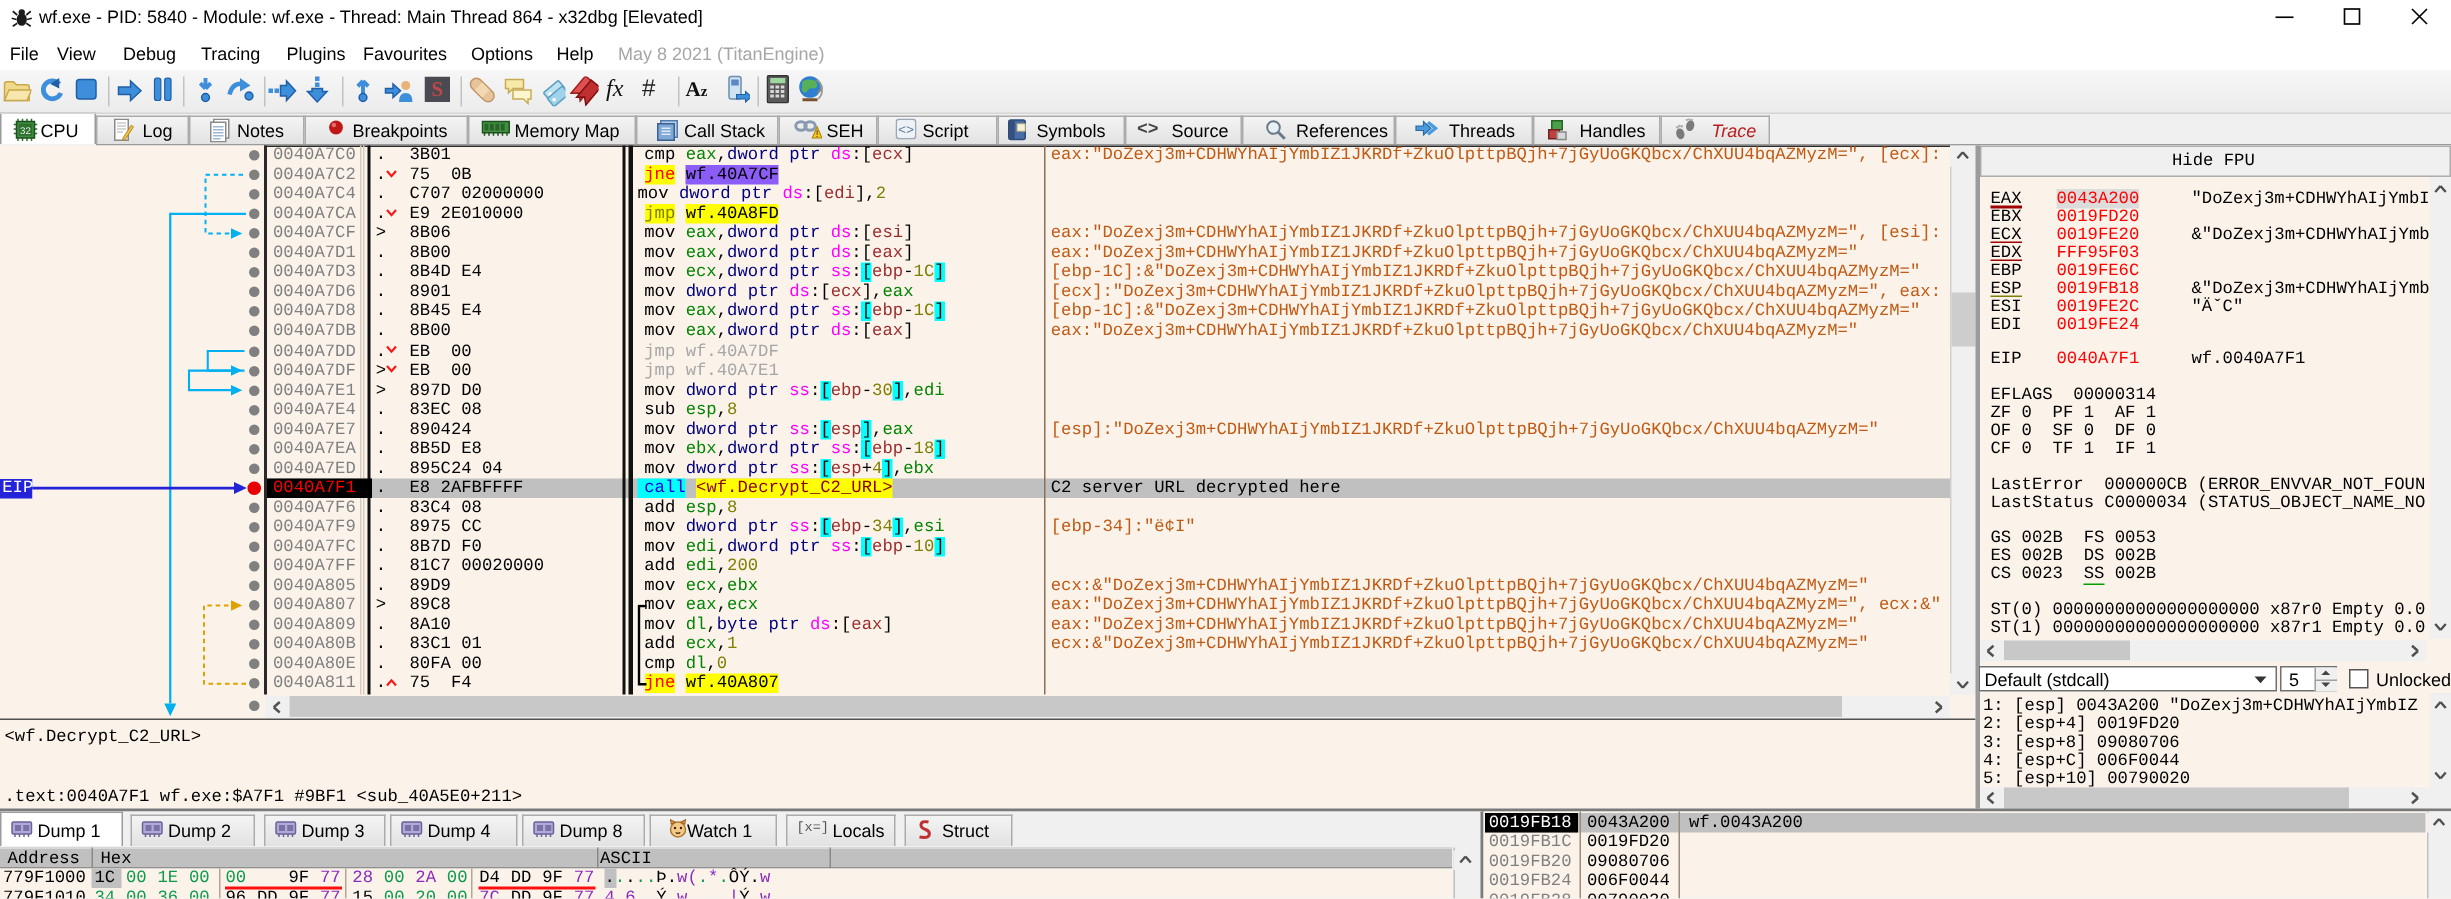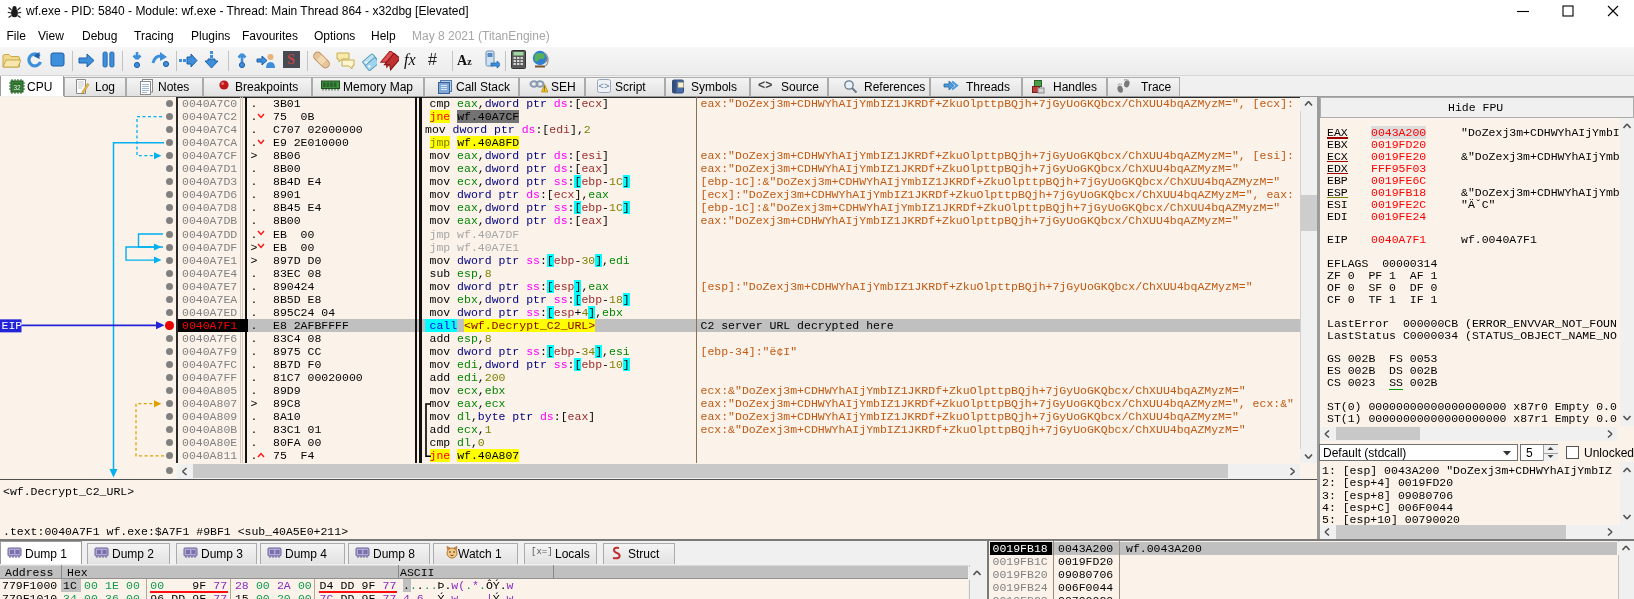--- a/index.html
+++ b/index.html
@@ -262,21 +262,21 @@
     </g>
     <g fill="#aaa">
       <circle cx="2.2" cy="5.8" r="0.8"></circle>
       <circle cx="3.6" cy="5" r="0.8"></circle>
       <circle cx="5.2" cy="5.2" r="0.8"></circle>
       <circle cx="8.6" cy="0.9" r="0.8"></circle>
       <circle cx="10.2" cy="0.5" r="0.8"></circle>
       <circle cx="11.8" cy="1" r="0.8"></circle>
     </g>
   </svg>
-<div class="s" style="left:1141px;top:80px;color:#000000;">Trace</div>
+<div class="s" style="left:1141px;top:80px;color:#b91c1c;font-style:italic;">Trace</div>
 <div style="position:absolute;left:63.5px;top:95.5px;width:1570.5px;height:1px;background:#9b9b9b;"></div>
 <div style="position:absolute;left:0;top:75px;width:1634px;height:1px;background:#d5d5d5;"></div>
 <div style="position:absolute;left:0;top:96.5px;width:1317px;height:382.5px;background:#fbf3ea;"></div>
 <div style="position:absolute;left:176px;top:96.5px;width:1141px;height:1.5px;background:#2a2a2a;"></div>
 <div style="position:absolute;left:177px;top:318.85px;width:1123px;height:13.05px;background:#c0c0c0;"></div>
 <div style="position:absolute;left:176px;top:97px;width:1.5px;height:366px;background:#2a2a2a;"></div>
 <div style="position:absolute;left:240px;top:97px;width:1px;height:366px;background:#d8cbbd;"></div>
 <div style="position:absolute;left:241.5px;top:97px;width:1px;height:366px;background:#d8cbbd;"></div>
 <div style="position:absolute;left:244.5px;top:97px;width:2.5px;height:366px;background:#111;"></div>
 <div style="position:absolute;left:414.5px;top:97px;width:2px;height:366px;background:#111;"></div>
@@ -287,21 +287,21 @@
 <div class="m " style="left:250.5px;top:97.0px;">.</div>
 <div class="m " style="left:273px;top:97.0px;">3B01</div>
 <div class="m " style="left:429.5px;top:97.0px;">cmp <span style="color:#038503;">eax</span>,<span style="color:#000080;">dword ptr</span> <span style="color:#ff00ff;">ds</span>:[<span style="color:#9b2d2d;">ecx</span>]</div>
 <div class="m " style="left:700.5px;top:97.0px;"><span style="color:#c05a14;">eax:"DoZexj3m+CDHWYhAIjYmbIZ1JKRDf+ZkuOlpttpBQjh+7jGyUoGKQbcx/ChXUU4bqAZMyzM=", [ecx]:</span></div>
 <div class="m " style="left:182px;top:110.05px;color:#808080;">0040A7C2</div>
 <div class="m " style="left:250.5px;top:110.05px;">.</div>
 <svg style="left:257px;top:112.55px" width="8" height="6" viewBox="0 0 8 6">
     <path d="M1 1 L4 4.5 L7 1" fill="none" stroke="#ff1414" stroke-width="1.4"></path>
   </svg>
 <div class="m " style="left:273px;top:110.05px;">75&nbsp;&nbsp;0B</div>
-<div class="m " style="left:429.5px;top:110.05px;"><span style="color:#ff0000;background:#ffff00;">jne</span> <span style="color:#000;background:#737373;">wf.40A7CF</span></div>
+<div class="m " style="left:429.5px;top:110.05px;"><span style="color:#ff0000;background:#ffff00;">jne</span> <span style="color:#000;background:#8b5cf6;">wf.40A7CF</span></div>
 <div class="m " style="left:182px;top:123.1px;color:#808080;">0040A7C4</div>
 <div class="m " style="left:250.5px;top:123.1px;">.</div>
 <div class="m " style="left:273px;top:123.1px;">C707 02000000</div>
 <div class="m " style="left:425px;top:123.1px;">mov <span style="color:#000080;">dword ptr</span> <span style="color:#ff00ff;">ds</span>:[<span style="color:#9b2d2d;">edi</span>],<span style="color:#7f7f00;">2</span></div>
 <div class="m " style="left:182px;top:136.15px;color:#808080;">0040A7CA</div>
 <div class="m " style="left:250.5px;top:136.15px;">.</div>
 <svg style="left:257px;top:138.65px" width="8" height="6" viewBox="0 0 8 6">
     <path d="M1 1 L4 4.5 L7 1" fill="none" stroke="#ff1414" stroke-width="1.4"></path>
   </svg>
 <div class="m " style="left:273px;top:136.15px;">E9 2E010000</div>

